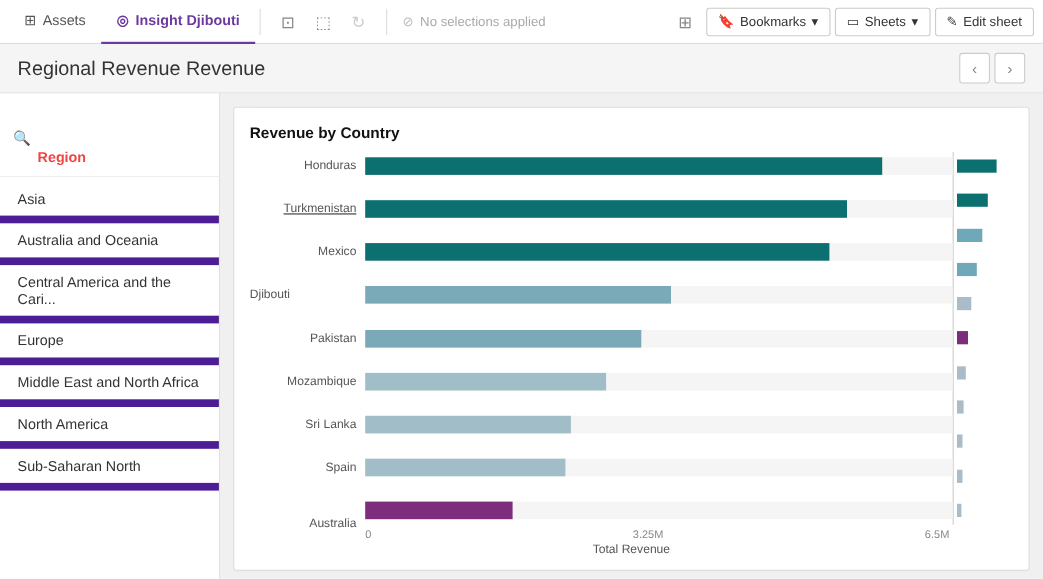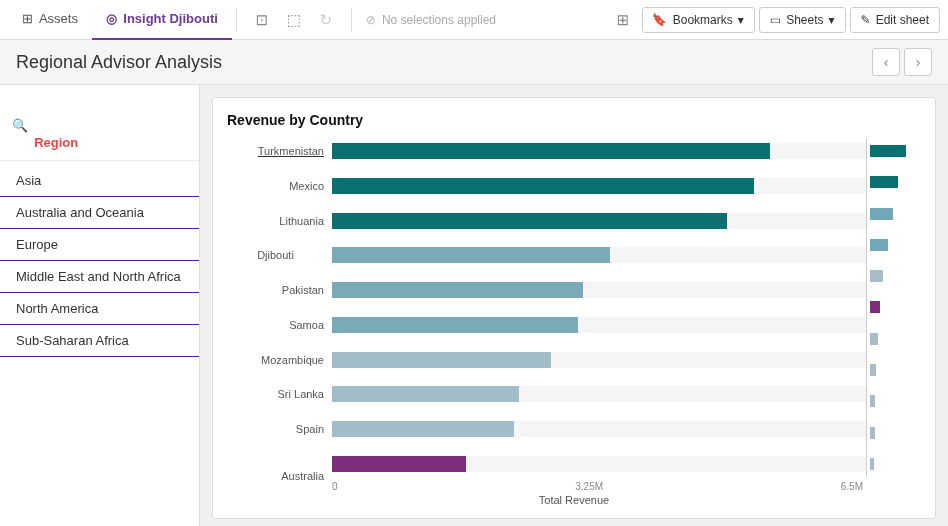--- a/index.html
+++ b/index.html
@@ -65,21 +65,21 @@
       width: 200px; background: #fff; border-right: 1px solid #e0e0e0;
       padding: 10px 0; flex-shrink: 0;
     }
     .sidebar-search {
       display: flex; align-items: center; gap: 6px; padding: 6px 12px 10px;
       border-bottom: 1px solid #eee; margin-bottom: 4px;
     }
     .sidebar-search-icon { color: #888; font-size: 13px; }
     .sidebar-search-label { font-weight: 700; font-size: 13px; color: #ef4444; margin-top: 34px; }
     .sidebar-item {
-      padding: 8px 16px; cursor: pointer; font-size: 13px; color: #333; border-bottom: 1px solid #4c1d95;
+      padding: 8px 16px; cursor: pointer; font-size: 13px; color: #333; border-bottom: 7px solid #4c1d95;
     }
 
     
     .chart-area {
       flex: 1; padding: 12px; display: flex; align-items: flex-start; justify-content: flex-start;
     }
     .chart-container {
       background: #fff; border: 1px solid #ddd; border-radius: 3px;
       padding: 14px 14px 12px; width: 100%; height: 100%;
       display: flex; flex-direction: column;
@@ -133,83 +133,78 @@
       <span>▾</span>
     </button>
     <button class="edit-btn">
       <span>✎</span>
       <span>Edit sheet</span>
     </button>
   </div>
 </div>
 
 <div class="page-title-bar">
-  <span class="page-title">Regional Advisor Analysis</span>
+  <span class="page-title">Regional Revenue Revenue</span>
   <div class="nav-arrows">
     <button class="nav-arrow">‹</button>
     <button class="nav-arrow">›</button>
   </div>
 </div>
 
 <div class="main-content">
 
   <div class="sidebar">
     <div class="sidebar-search">
       <span class="sidebar-search-icon">🔍</span>
       <span class="sidebar-search-label">Region</span>
     </div>
     <div class="sidebar-item">Asia</div>
     <div class="sidebar-item">Australia and Oceania</div>
+    <div class="sidebar-item">Central America and the Cari...</div>
     <div class="sidebar-item">Europe</div>
     <div class="sidebar-item">Middle East and North Africa</div>
     <div class="sidebar-item">North America</div>
-    <div class="sidebar-item">Sub-Saharan Africa</div>
+    <div class="sidebar-item">Sub-Saharan North</div>
   </div>
 
   <div class="chart-area">
     <div class="chart-container">
       <div class="chart-title">Revenue by Country</div>
 
       <div class="chart-body" id="chart-body">
 
       <div style="flex: 1 1 0%; display: flex; flex-direction: column; gap: 2px; justify-content: space-between;">
+            <div style="display: flex; align-items: center; height: 26px;">
+              <div style="width: 105px; text-align: right; padding-right: 8px; font-size: 11px; color: rgb(85, 85, 85); flex-shrink: 0;">Honduras</div>
+              <div style="flex: 1 1 0%; height: 16px; background: rgb(245, 245, 245); position: relative;">
+                <div style="width: 88%; height: 100%; background: rgb(13, 112, 112);"></div>
+              </div>
+            </div>
             <div style="display: flex; align-items: center; height: 26px; text-decoration: underline;">
               <div style="width: 105px; text-align: right; padding-right: 8px; font-size: 11px; color: rgb(85, 85, 85); flex-shrink: 0;">Turkmenistan</div>
               <div style="flex: 1 1 0%; height: 16px; background: rgb(245, 245, 245); position: relative;">
                 <div style="width: 82%; height: 100%; background: rgb(13, 112, 112);"></div>
               </div>
             </div>
             <div style="display: flex; align-items: center; height: 26px;">
               <div style="width: 105px; text-align: right; padding-right: 8px; font-size: 11px; color: rgb(85, 85, 85); flex-shrink: 0;">Mexico</div>
               <div style="flex: 1 1 0%; height: 16px; background: rgb(245, 245, 245); position: relative;">
                 <div style="width: 79%; height: 100%; background: rgb(13, 112, 112);"></div>
               </div>
             </div>
             <div style="display: flex; align-items: center; height: 26px;">
-              <div style="width: 105px; text-align: right; padding-right: 8px; font-size: 11px; color: rgb(85, 85, 85); flex-shrink: 0;">Lithuania</div>
-              <div style="flex: 1 1 0%; height: 16px; background: rgb(245, 245, 245); position: relative;">
-                <div style="width: 74%; height: 100%; background: rgb(13, 112, 112);"></div>
-              </div>
-            </div>
-            <div style="display: flex; align-items: center; height: 26px;">
-              <div style="width: 105px; text-align: center; padding-right: 8px; font-size: 11px; color: rgb(85, 85, 85); flex-shrink: 0;">Djibouti</div>
+              <div style="width: 105px; text-align: left; padding-right: 8px; font-size: 11px; color: rgb(85, 85, 85); flex-shrink: 0;">Djibouti</div>
               <div style="flex: 1 1 0%; height: 16px; background: rgb(245, 245, 245); position: relative;">
                 <div style="width: 52%; height: 100%; background: rgb(122, 170, 184);"></div>
               </div>
             </div>
             <div style="display: flex; align-items: center; height: 26px; justify-content: center;">
               <div style="width: 105px; text-align: right; padding-right: 8px; font-size: 11px; color: rgb(85, 85, 85); flex-shrink: 0;">Pakistan</div>
               <div style="flex: 1 1 0%; height: 16px; background: rgb(245, 245, 245); position: relative;">
                 <div style="width: 47%; height: 100%; background: rgb(122, 170, 184);"></div>
-              </div>
-            </div>
-            <div style="display: flex; align-items: center; height: 26px;">
-              <div style="width: 105px; text-align: right; padding-right: 8px; font-size: 11px; color: rgb(85, 85, 85); flex-shrink: 0;">Samoa</div>
-              <div style="flex: 1 1 0%; height: 16px; background: rgb(245, 245, 245); position: relative;">
-                <div style="width: 46%; height: 100%; background: rgb(122, 170, 184);"></div>
               </div>
             </div>
             <div style="display: flex; align-items: center; height: 26px;">
               <div style="width: 105px; text-align: right; padding-right: 8px; font-size: 11px; color: rgb(85, 85, 85); flex-shrink: 0;">Mozambique</div>
               <div style="flex: 1 1 0%; height: 16px; background: rgb(245, 245, 245); position: relative;">
                 <div style="width: 41%; height: 100%; background: rgb(160, 189, 200);"></div>
               </div>
             </div>
             <div style="display: flex; align-items: center; height: 26px;">
               <div style="width: 105px; text-align: right; padding-right: 8px; font-size: 11px; color: rgb(85, 85, 85); flex-shrink: 0;">Sri Lanka</div>

